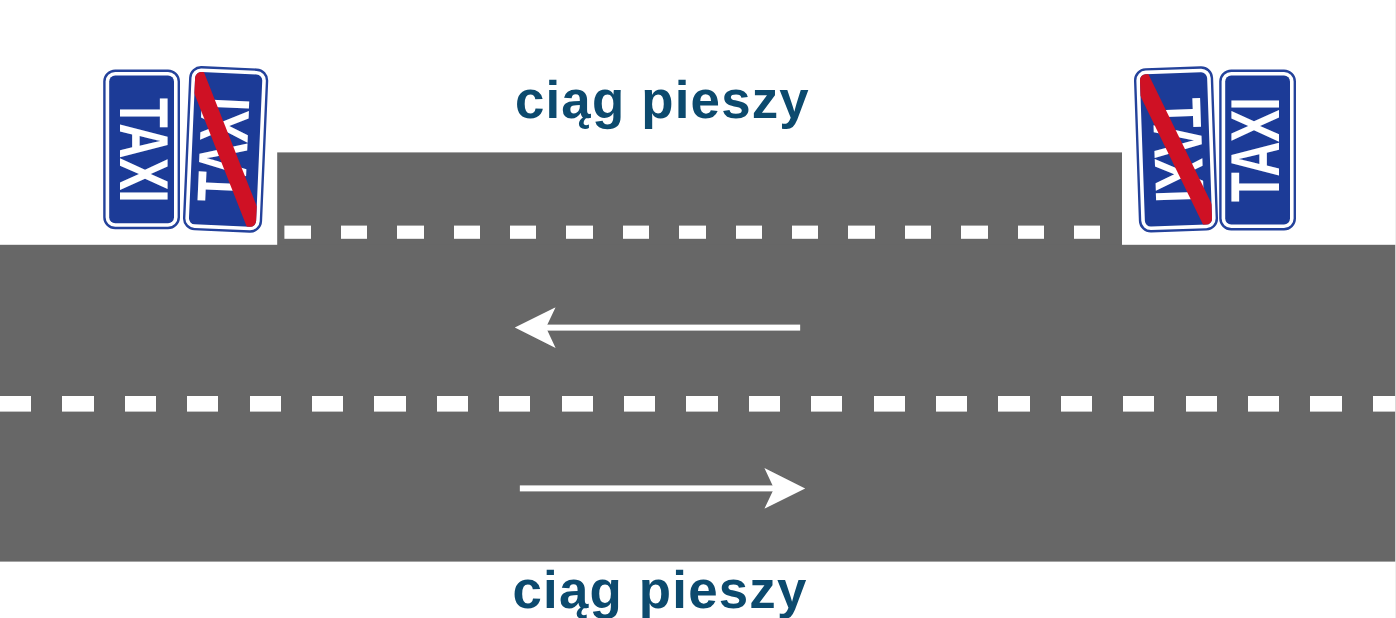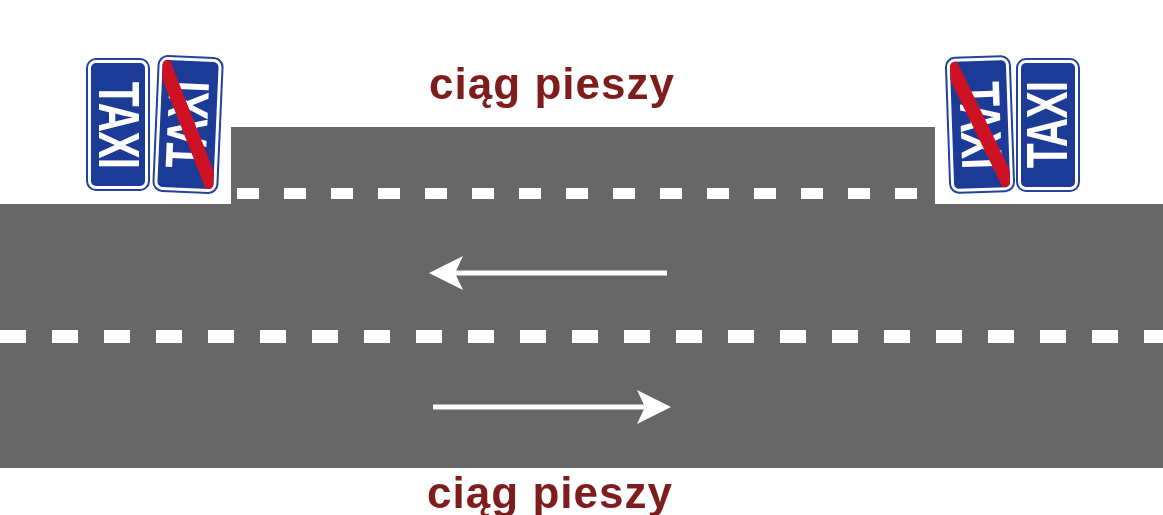--- a/index.html
+++ b/index.html
@@ -12,21 +12,21 @@
     font-family: "Liberation Sans", sans-serif;
   }
 
   
   .walk-label {
     position: absolute;
     transform: translateX(-50%);
     font-size: 44px;
     font-weight: bold;
     line-height: 1.0;
-    color: #7f1d1d;
+    color: #0c4a6e;
     white-space: nowrap;
     letter-spacing: 1px;
   }
   .walk-label.top    { left: 552px; top: 62px;  }
   .walk-label.bottom { left: 550px; top: 471px; }
 
   
   .bay  { position: absolute; left: 231px; top: 127px; width: 704px; height: 83px;  background: #676767; }
   .road { position: absolute; left: 0;     top: 204px; width: 1163px; height: 264px; background: #676767; }
 

